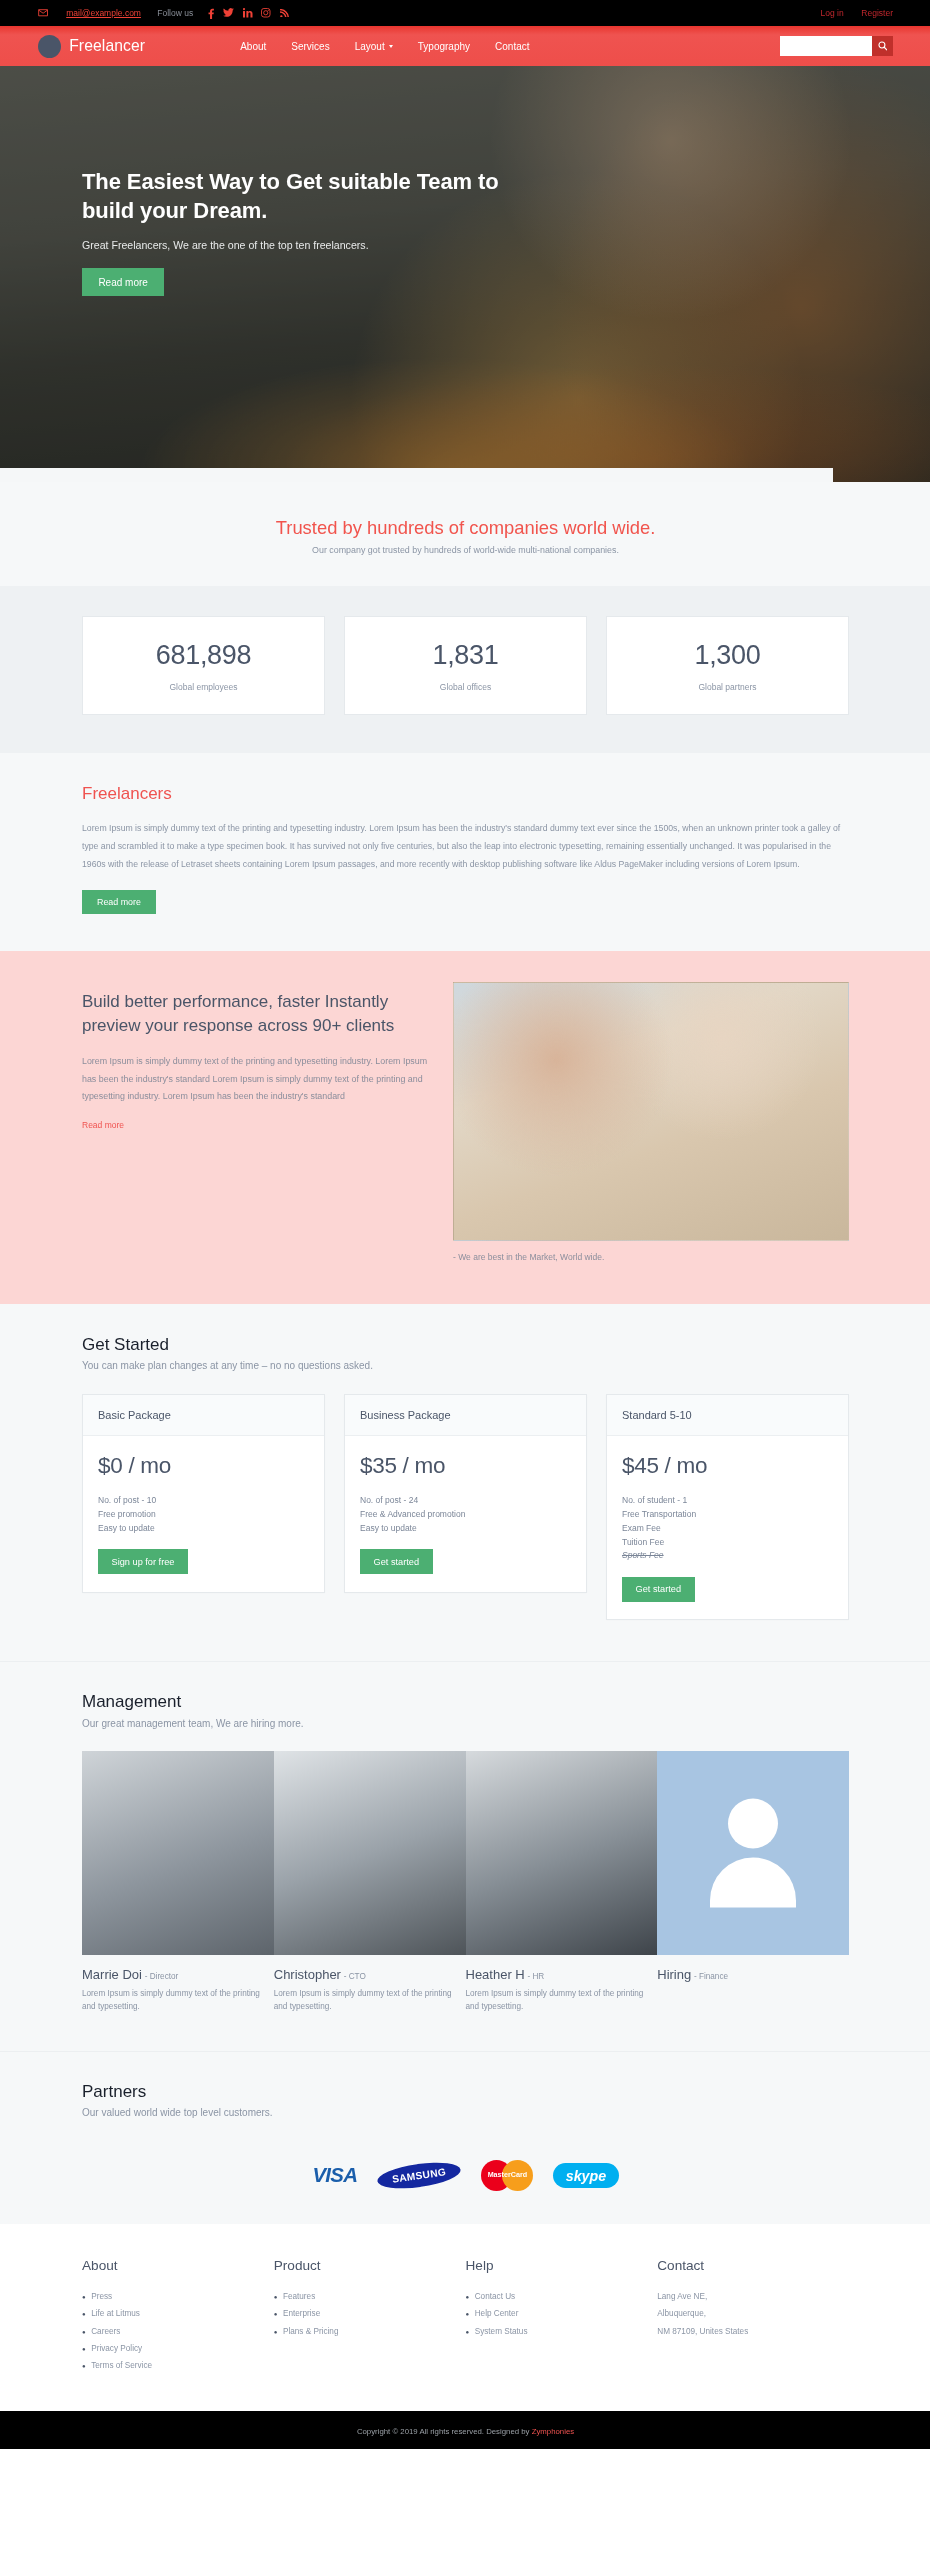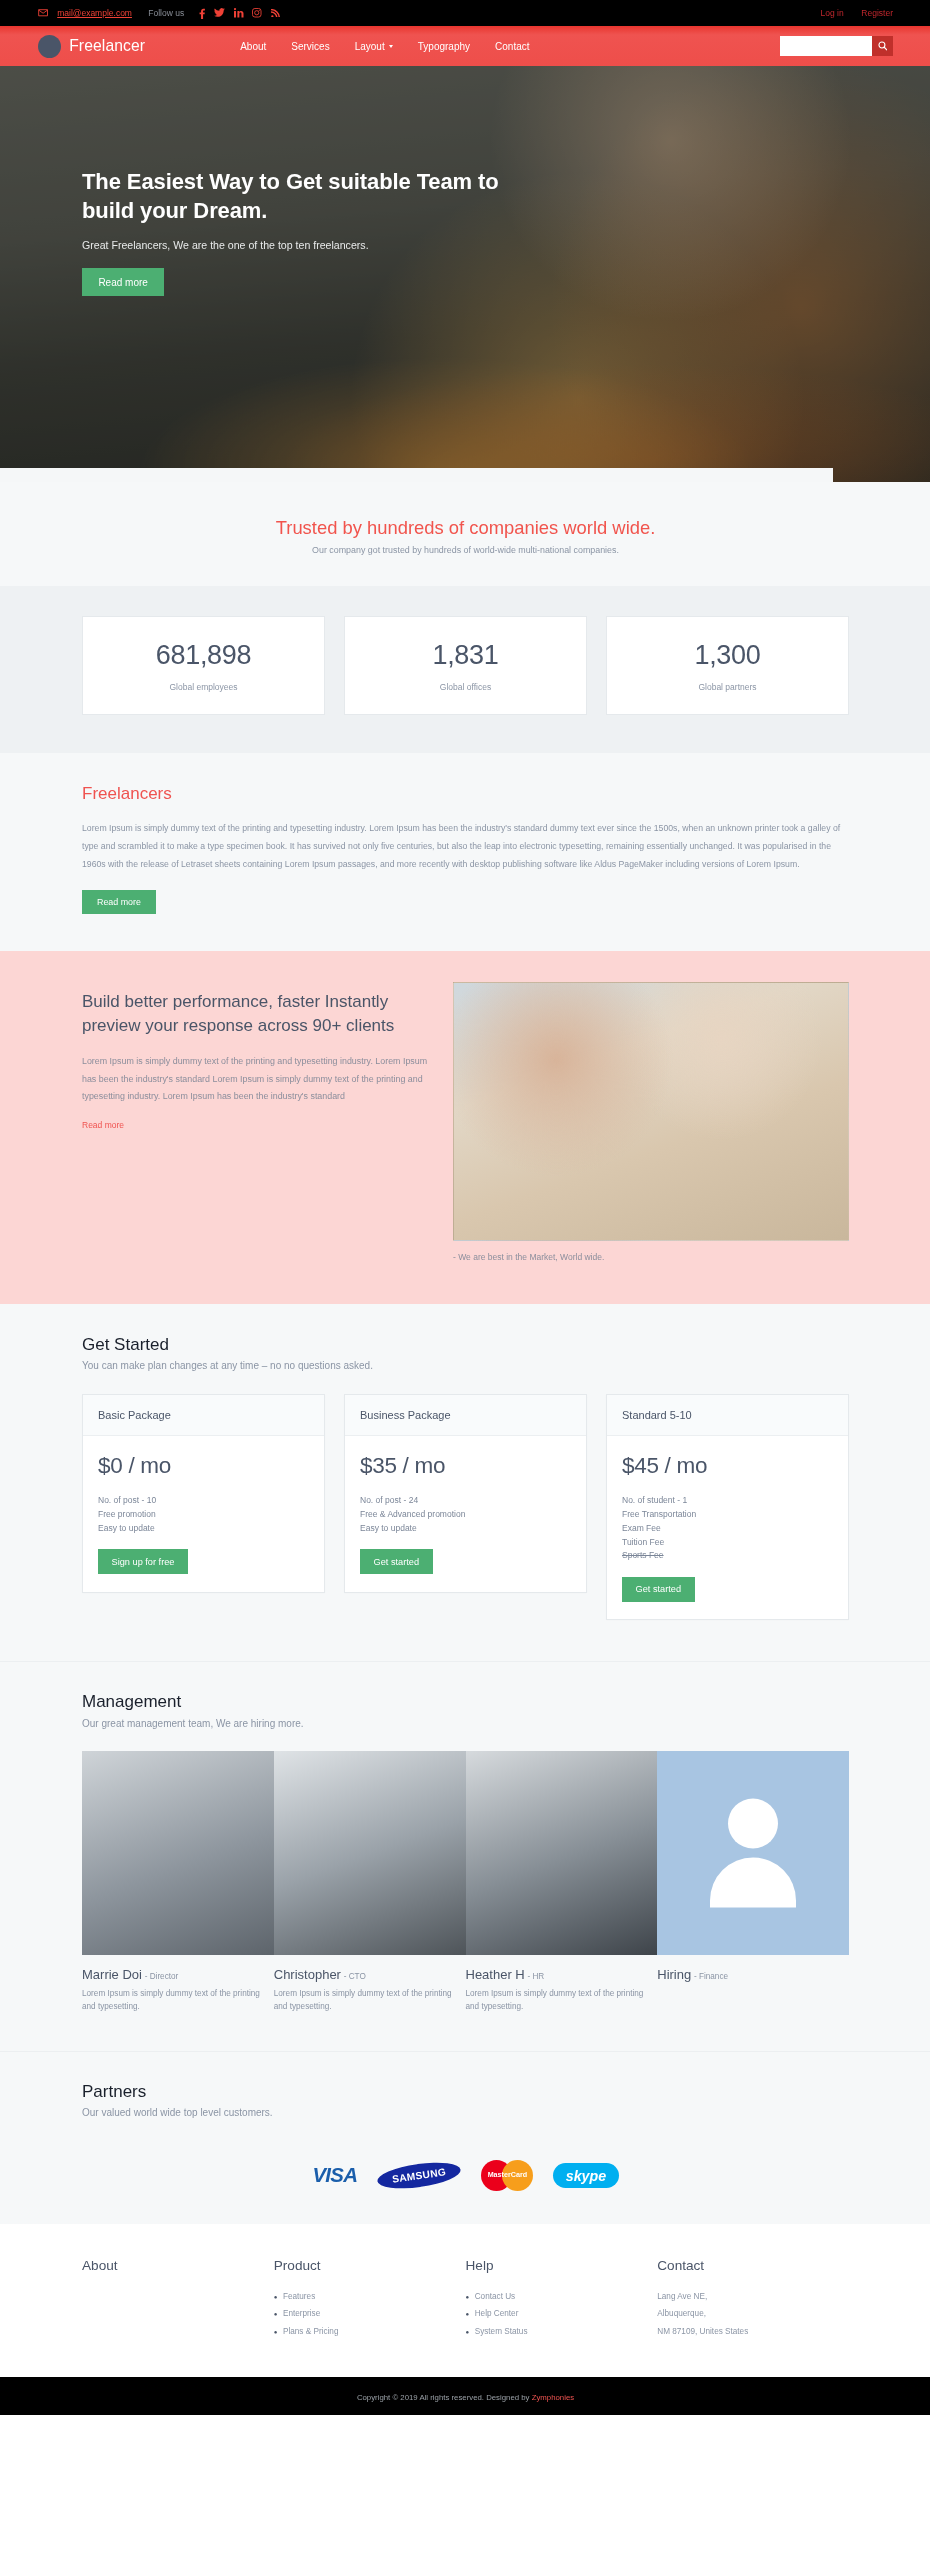--- a/index.html
+++ b/index.html
@@ -21,21 +21,21 @@
     align-items: center;
     width: 931px;
   }
   .topbar-inner {
     width: 767px; margin: 0 auto;
     display: flex; align-items: center; width: 893px;
     padding: 0 19px;
     justify-content: space-between;
   }
   .topbar-left { display: flex; align-items: center; gap: 9.5px; }
-  .mail-line { display: flex; align-items: center; gap: 9px; }
+  .mail-line { display: flex; align-items: center; gap: 18px; }
   .mail-icon svg { display:block; }
   .mail-text { color: #ef4136; font-size: 8.5px; }
   .follow-text { color: #8a8f98; font-size: 8.5px; margin-left: 6.8px; }
   .social-icons { display: flex; align-items: center; gap: 8.9px; margin-left: 5.5px; }
   .social-icons span { color: #ef4136; display:flex; align-items:center; }
   .topbar-right { display: flex; align-items: center; gap: 17.7px; }
   .topbar-right a { color: #c1272d; font-size: 8.5px; text-decoration: none; }
 
   
   .navbar {
@@ -161,21 +161,21 @@
     box-shadow: 0 0.7px 1.4px rgba(0,0,0,.03);
   }
   .plan-head {
     padding: 13.6px 15px; background:#f9fbfc; border-bottom:0.7px solid #eceff1;
     font-size: 11px; color:#4a5568;
   }
   .plan-body { padding: 17.7px 15px 17.7px; }
   .plan-price { font-size: 22.5px; color:#4a5568; font-weight:400; letter-spacing:-0.3px;}
   .plan-feats { margin-top: 15px; }
   .plan-feats li { list-style:none; font-size: 8.5px; color:#7b8698; line-height: 1.62;}
-  .plan-feats li.strike { text-decoration: line-through; }
+  .plan-feats li.strike { text-decoration: line-through; font-style: italic; }
   .plan .btn-green { margin-top: 13.6px; padding: 7.5px 13.6px; font-size: 9.2px;}
 
   
   .mgmt-wrap { background:#f6f8f9; padding: 30px 0 37px; border-top:0.7px solid #eceff1; width:931px;}
   .team { display:flex; margin-top: 22px; }
   .member { flex:1; }
   .member-photo { width: 100%; height: 204px; background:#b9c3cc; }
   .member-photo.p1 { background: linear-gradient(160deg,#cfd4d8,#8e969e 55%,#5d646b); }
   .member-photo.p2 { background: linear-gradient(160deg,#dfe3e6,#9aa2a9 50%,#4e5459); }
   .member-photo.p3 { background: linear-gradient(160deg,#d6dadd,#878f96 52%,#3e444a); }
@@ -500,20 +500,42 @@
       <span class="logo-skype">skype</span>
     </div>
   </div>
 </section>
 
 <footer class="footer">
   <div class="container footer-grid">
 
     <div class="footer-col">
       <h3>About</h3>
+      <ul>
+        <li>
+            <span class="bullet">●</span>
+            <a href="#">Press</a>
+          </li>
+        <li>
+            <span class="bullet">●</span>
+            <a href="#">Life at Litmus</a>
+          </li>
+        <li>
+            <span class="bullet">●</span>
+            <a href="#">Careers</a>
+          </li>
+        <li>
+            <span class="bullet">●</span>
+            <a href="#">Privacy Policy</a>
+          </li>
+        <li>
+            <span class="bullet">●</span>
+            <a href="#">Terms of Service</a>
+          </li>
+      </ul>
     </div>
 
     <div class="footer-col">
       <h3>Product</h3>
       <ul>
         <li>
             <span class="bullet">●</span>
             <a href="#">Features</a>
           </li>
         <li>

